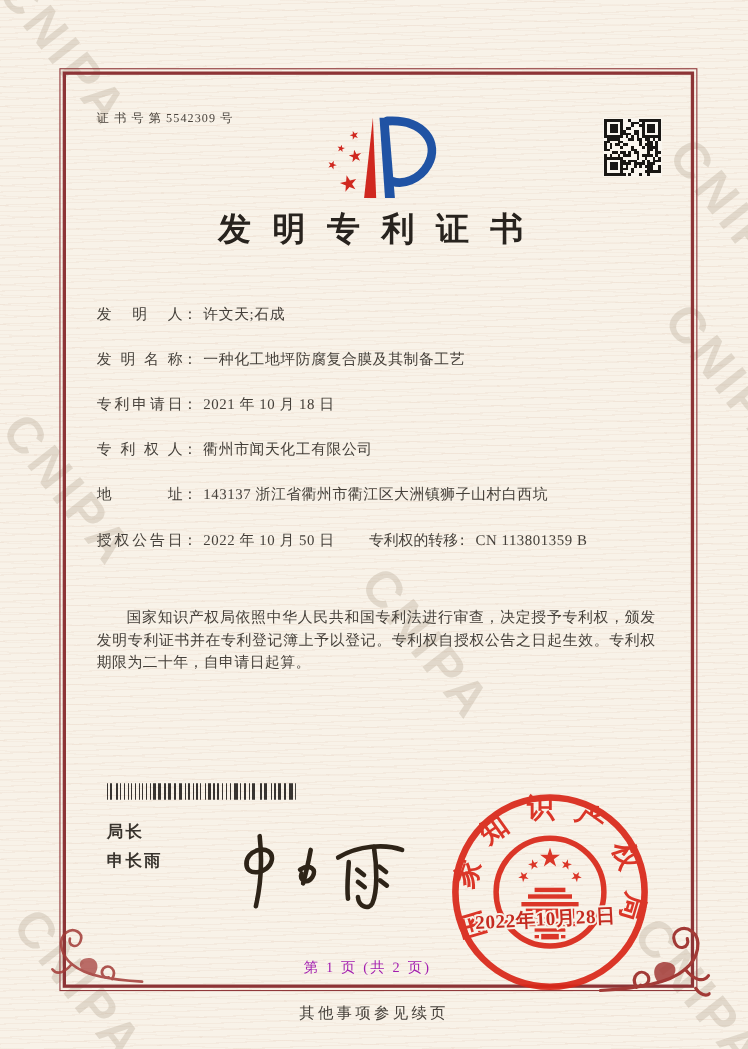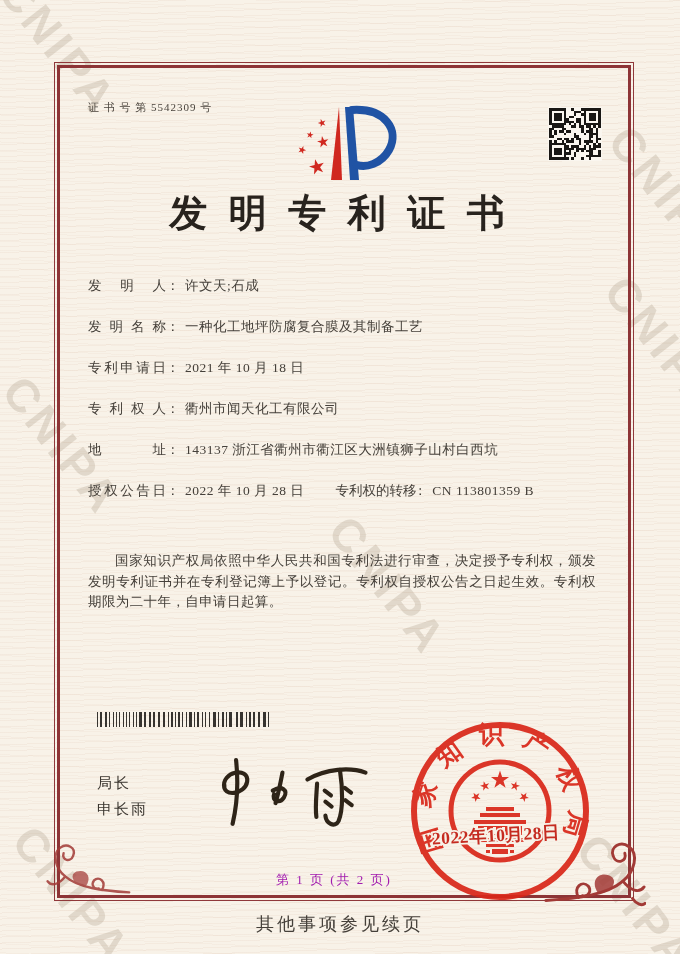--- a/index.html
+++ b/index.html
@@ -21,49 +21,49 @@
     color:rgba(167,150,131,0.28);
     transform:rotate(52deg);white-space:nowrap;pointer-events:none;
   }
   .frame{position:absolute;left:54px;top:62px;width:578px;height:837px;border:1.5px solid #90383a;z-index:1;}
   .frame-inner{position:absolute;inset:2px;border:3px solid #8d3436;}
   .certno{position:absolute;left:88px;top:100px;font-size:11px;color:#4a443d;letter-spacing:1px;z-index:2;}
   .logo{position:absolute;left:270px;top:95px;z-index:2;}
   .qr{position:absolute;left:548px;top:107px;width:54px;height:54px;z-index:2;}
   .title{
     position:absolute;left:0;right:0;top:188px;text-align:center;z-index:2;
-    font-size:38px;font-weight:bold;color:#28231e;letter-spacing:6px;
+    font-size:30px;font-weight:bold;color:#28231e;letter-spacing:6px;
   }
   .fields{position:absolute;left:88px;top:277px;width:505px;font-size:13.5px;color:#45403a;z-index:2;}
   .row{height:41px;white-space:nowrap;}
   .flabel{display:inline-block;width:78px;text-align:justify;text-align-last:justify;vertical-align:top;}
   .colon{display:inline-block;margin-right:2px;}
   .fvalue{letter-spacing:0.5px;}
   .pair-first{display:inline-block;width:244px;}
   .paras{
     position:absolute;left:88px;width:508px;top:551px;z-index:2;
     font-size:13.5px;line-height:20.5px;color:#45403a;text-align:justify;letter-spacing:0.4px;
   }
   .paras p{margin:0;text-indent:2em;}
   .barcode{position:absolute;left:97px;top:712px;width:172px;height:15px;z-index:2;}
   .director{
-    position:absolute;left:97px;top:770px;z-index:2;
+    position:absolute;left:97px;top:744px;z-index:2;
     font-family:"Liberation Sans","DejaVu Sans",sans-serif;
-    font-size:15px;font-weight:400;color:#39342e;line-height:26px;letter-spacing:2px;
+    font-size:15px;font-weight:700;color:#39342e;line-height:26px;letter-spacing:2px;
   }
   .sig{position:absolute;left:198px;top:748px;z-index:2;}
   .seal{position:absolute;left:406px;top:717px;z-index:3;opacity:0.93;}
   .seal text{font-family:"Liberation Serif","DejaVu Serif",serif;}
   .pagenum{
     position:absolute;left:54px;width:560px;top:871px;text-align:center;z-index:2;
     font-size:13px;color:#a21caf;letter-spacing:2px;
   }
   .footer{
     position:absolute;left:0;right:0;top:912px;text-align:center;z-index:2;
-    font-size:18px;color:#45403a;letter-spacing:3px;
+    font-size:14px;color:#45403a;letter-spacing:3px;
   }
   .flourish{position:absolute;z-index:2;pointer-events:none;}
 </style>
 </head>
 <body>
 
 <svg width="0" height="0" style="position:absolute" aria-hidden="true">
   <defs>
     <path id="star5" d="M0,-1 L0.225,-0.309 L0.951,-0.309 L0.363,0.118 L0.588,0.809 L0,0.382 L-0.588,0.809 L-0.363,0.118 L-0.951,-0.309 L-0.225,-0.309 Z"></path>
   </defs>
@@ -359,21 +359,21 @@
       <span class="flabel">专利权人</span><span class="colon">：</span>
       <span class="fvalue">衢州市闻天化工有限公司</span>
     </div>
     <div class="row">
       <span class="flabel">地址</span><span class="colon">：</span>
       <span class="fvalue">143137  浙江省衢州市衢江区大洲镇狮子山村白西坑</span>
     </div>
     <div class="row">
       <span class="pair-first">
         <span class="flabel">授权公告日</span><span class="colon">：</span>
-        <span class="fvalue">2022 年 10 月 28 日</span>
+        <span class="fvalue">2022 年 10 月 50 日</span>
       </span>
       <span class="flabel">专利权的转移</span><span class="colon">：</span>
       <span class="fvalue">CN 113801359 B</span>
     </div>
   </div>
 
   <div class="paras">
     <p>国家知识产权局依照中华人民共和国专利法进行审查，决定授予专利权，颁发发明专利证书并在专利登记簿上予以登记。专利权自授权公告之日起生效。专利权期限为二十年，自申请日起算。</p>
   </div>
 

